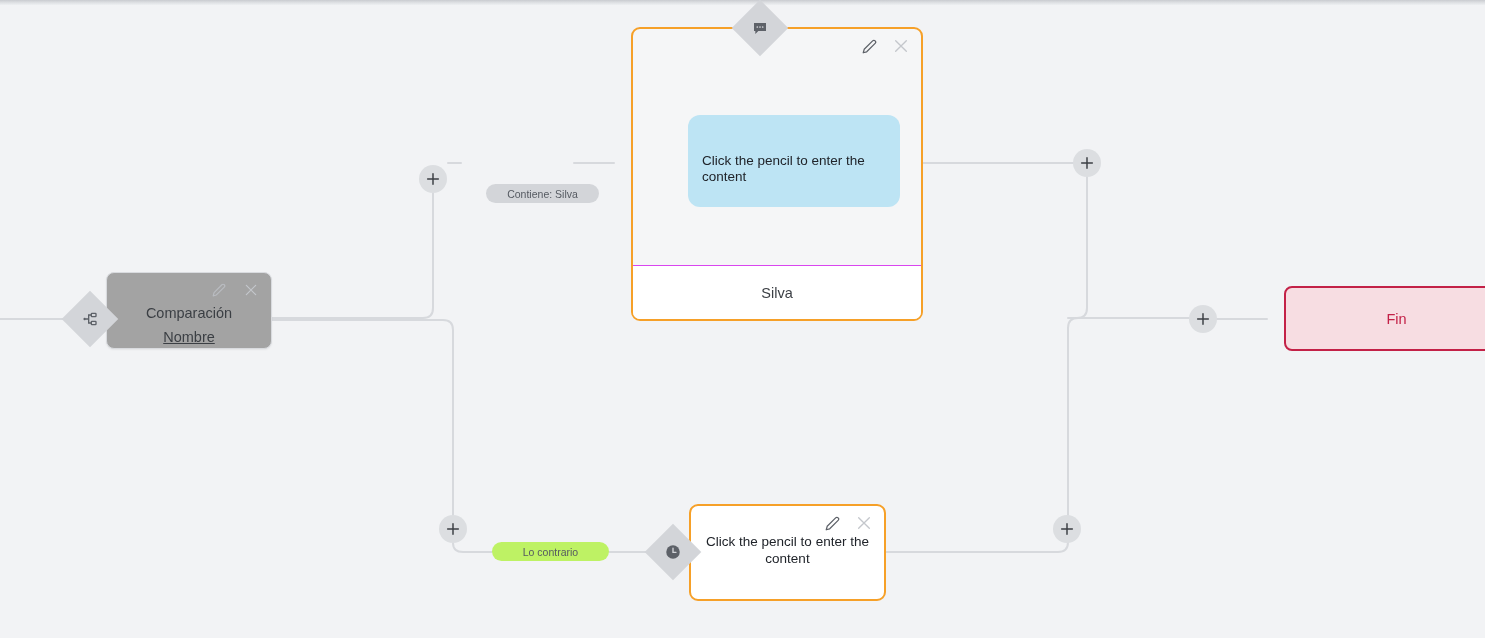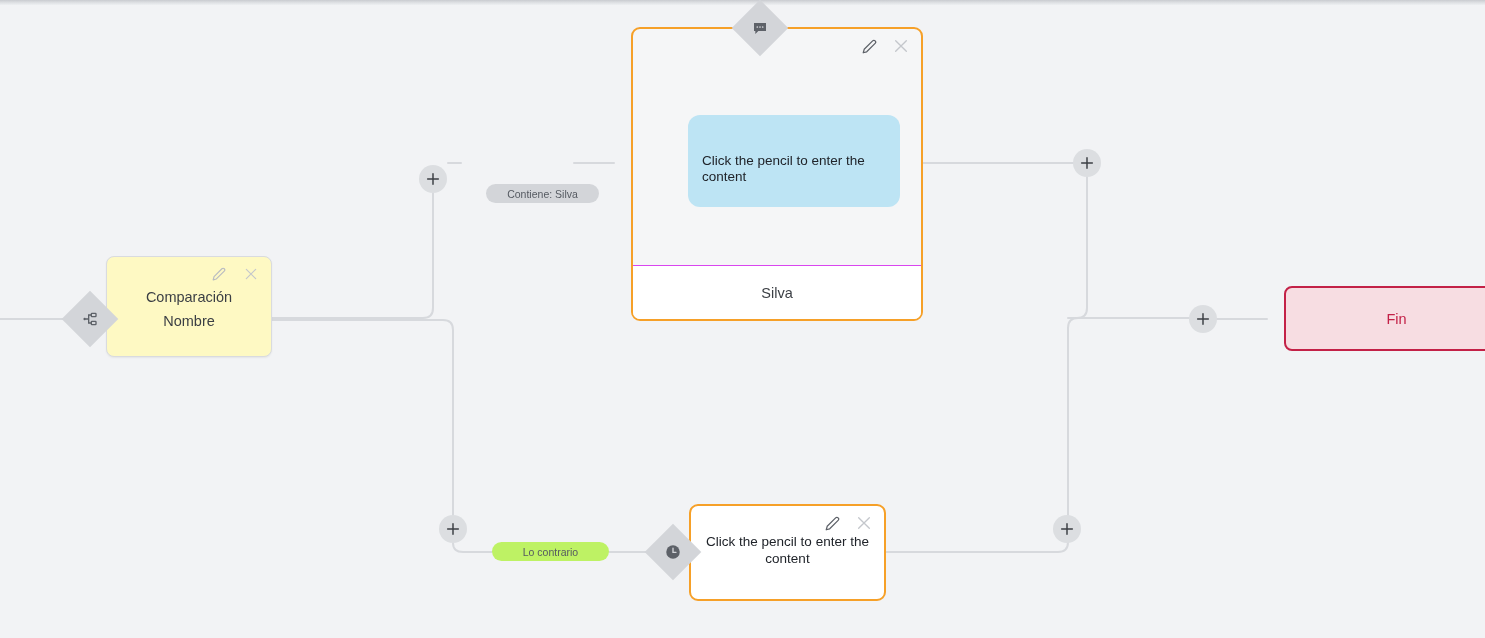--- a/index.html
+++ b/index.html
@@ -39,24 +39,24 @@
   
   .node {
     position: absolute;
     box-sizing: border-box;
     background: #f5f6f7;
     border-radius: 8px;
     margin-left: 17px;
   }
   .node-start {
     left: 89px;
-    top: 256px;
+    top: 272px;
     width: 166px;
-    height: 101px;
-    background: #fef9c3;
+    height: 77px;
+    background: #a3a3a3;
     border: 1px solid #d9dbdf;
     box-shadow: 0 1px 2px rgba(0,0,0,.06);
     border-radius: 8px;
   }
   .node-msg {
     left: 614px;
     top: 27px;
     width: 292px;
     height: 294px;
     background: #f5f6f7;
@@ -112,20 +112,21 @@
     color: #3b3f44;
   }
   .start-sub {
     position: absolute;
     left: 0;
     top: 56px;
     width: 100%;
     text-align: center;
     font-size: 14.5px;
     color: #3b3f44;
+    text-decoration: underline;
   }
   .bubble {
     position: absolute;
     left: 55px;
     top: 86px;
     width: 212px;
     min-height: 92px;
     background: #bde4f4;
     border-radius: 12px;
     box-sizing: border-box;

